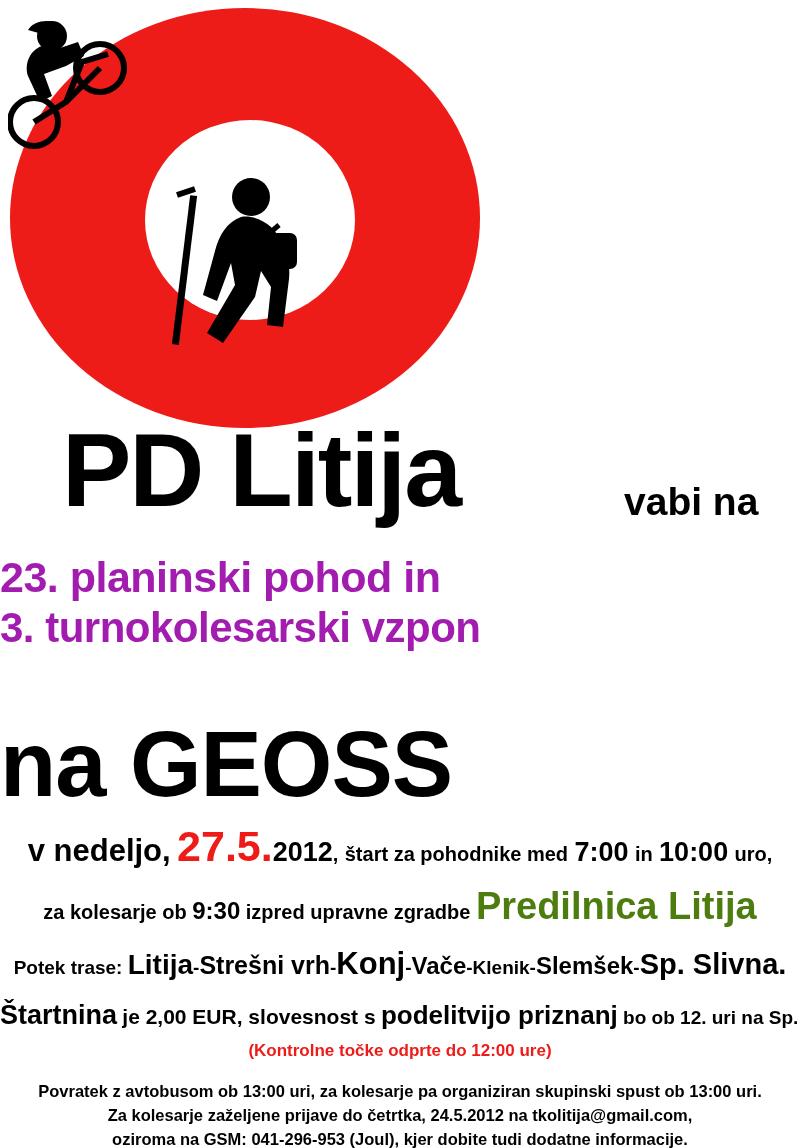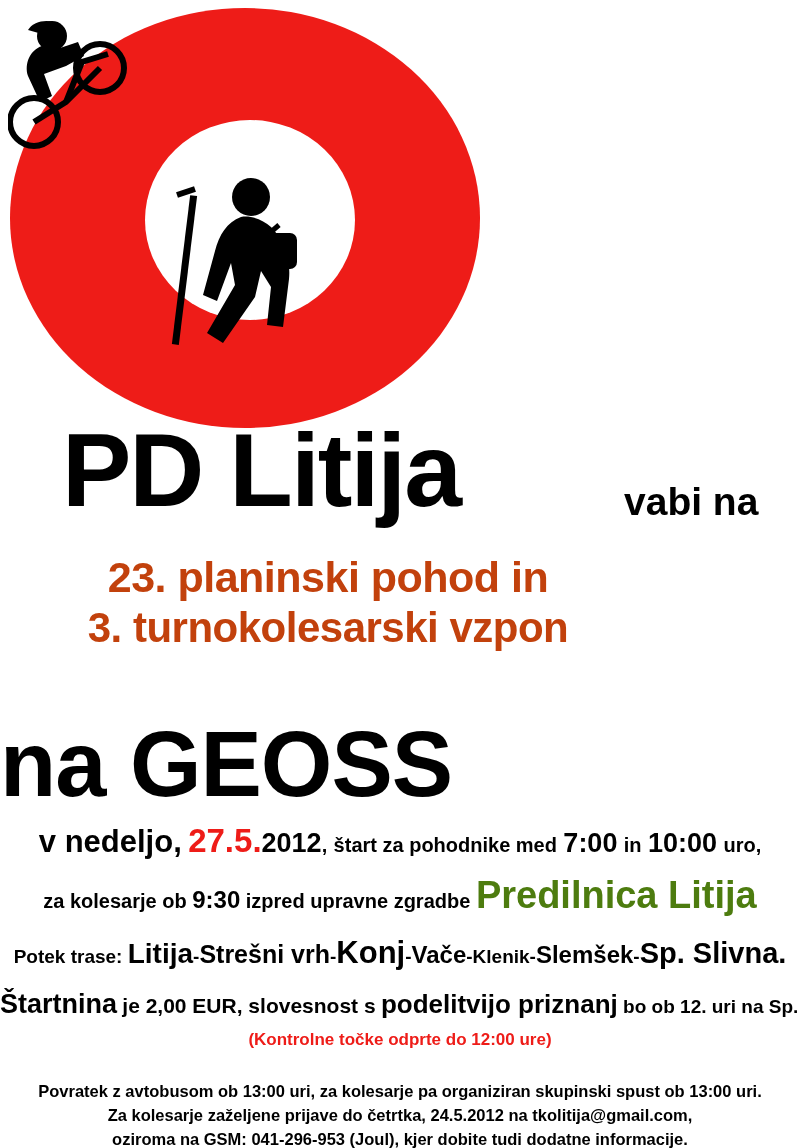--- a/index.html
+++ b/index.html
@@ -82,22 +82,21 @@
     font-weight: bold;
     color: #000000;
     white-space: nowrap;
   }
 
   .red-lines {
     position: absolute;
     left: 0;
     top: 552px;
     width: 656px;
-    text-align: center;
-    color: #c2410c;
+    color: #a21caf;
     font-weight: bold;
     font-size: 43px;
     line-height: 1.18;
     letter-spacing: -0.5px;
   }
   .red-lines .l2 { font-size: 42px; }
 
   .geoss {
     position: absolute;
     left: 0;
@@ -122,21 +121,21 @@
   .line {
     width: 800px;
     text-align: center;
     white-space: nowrap;
     font-weight: bold;
     color: #000000;
   }
   .line > span { vertical-align: baseline; }
 
   .l-date { margin-top: 12px; font-size: 23px; }
-  .l-date .big-red { color: #ee1c18; font-size: 33px; }
+  .l-date .big-red { color: #ee1c18; font-size: 43px; }
   .l-date .med { font-size: 31px; }
   .l-date .sm { font-size: 20px; }
   .l-date .med2 { font-size: 27px; }
 
   .l-cycl { margin-top: 14px; font-size: 20px; }
   .l-cycl .med { font-size: 24px; }
   .l-cycl .red-big { color: #4d7c0f; font-size: 38px; }
 
   .l-route { margin-top: 18px; font-size: 19px; }
   .l-route .s1 { font-size: 28px; }

